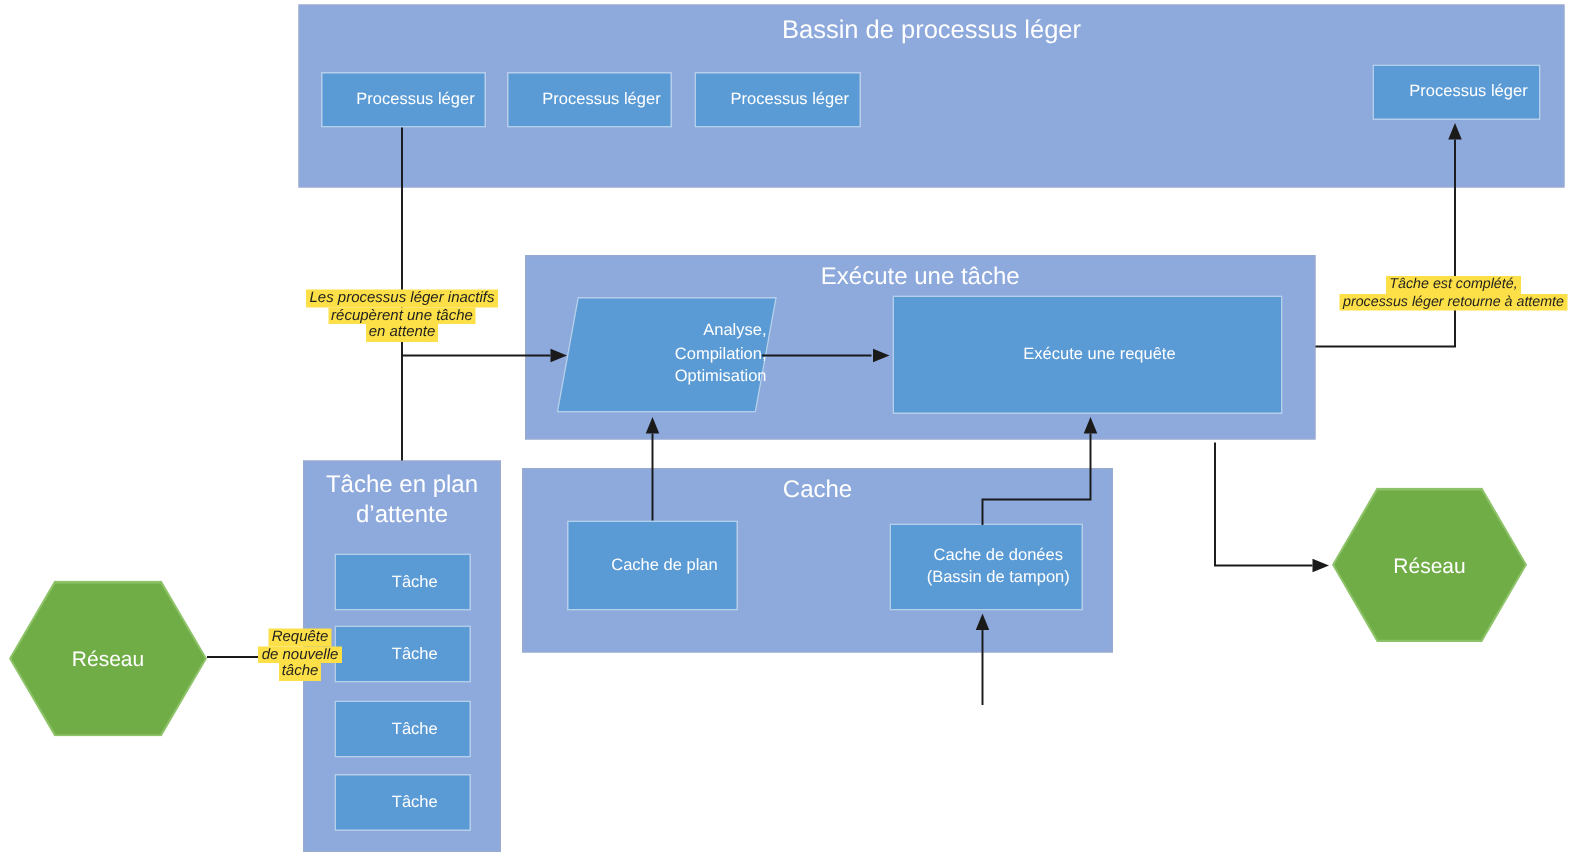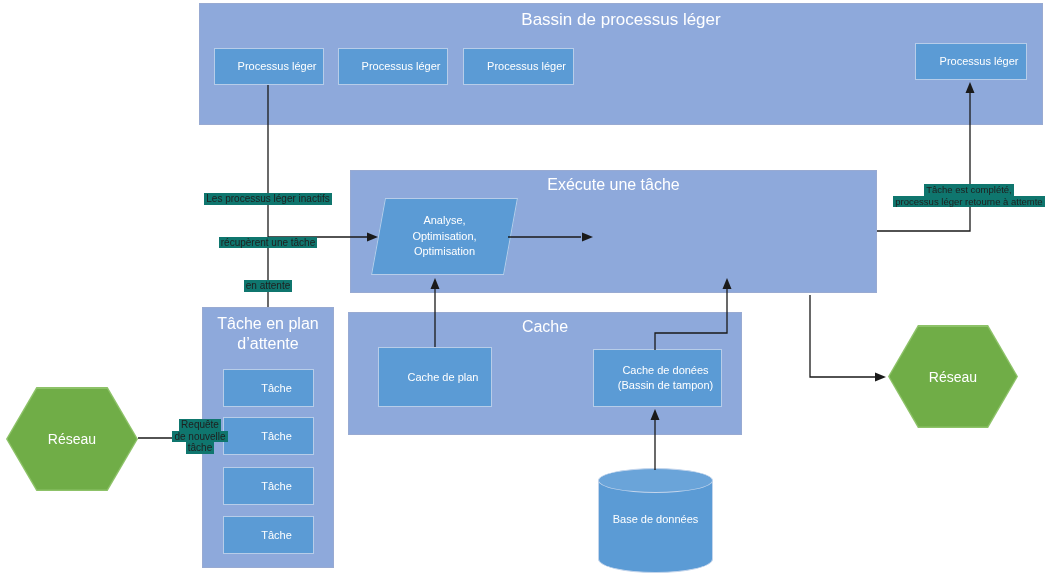--- a/index.html
+++ b/index.html
@@ -23,21 +23,21 @@
     align-items:center;justify-content:center;text-align:center;
     color:var(--shape_text);font-size:11px;line-height:1.35;padding-left:16px;
   }
   .para{
     position:absolute;left:378px;top:198px;width:133px;height:77px;
     background:var(--box_fill);border:1px solid var(--box_border);box-sizing:border-box;
     transform:skewX(-10.3deg);z-index:2;
   }
   .para-text{
     position:absolute;left:378px;top:198px;width:133px;height:77px;z-index:2;
-    display:flex;flex-direction:column;align-items:center;justify-content:center;
+    display:flex;flex-direction:column;align-items:flex-end;justify-content:center;
     color:var(--shape_text);font-size:11px;line-height:1.45;text-align:center;
   }
   .hex{
     position:absolute;z-index:2;background:var(--hexagon_border);
     clip-path:polygon(0% 50%,23% 0%,77% 0%,100% 50%,77% 100%,23% 100%);
     display:flex;align-items:center;justify-content:center;
   }
   .hex-inner{
     position:absolute;inset:1.5px;background:var(--hexagon_fill);
     clip-path:polygon(0% 50%,23% 0%,77% 0%,100% 50%,77% 100%,23% 100%);
@@ -55,21 +55,21 @@
   }
   .cyl-label{
     position:absolute;top:45px;left:0;right:0;text-align:center;
     color:var(--shape_text);font-size:11px;
   }
   svg.overlay{position:absolute;left:0;top:0;z-index:3;pointer-events:none;}
   .note{
     position:absolute;z-index:4;display:flex;flex-direction:column;align-items:center;
     color:var(--annotation_text);font-size:10px;line-height:11.5px;text-align:center;
   }
-  .note span{display:block;white-space:nowrap;background:#0f766e;padding:0 2px;}
+  .note span{display:block;white-space:nowrap;background:#fde047;padding:0 2px;font-style:italic;}
   .note.small{font-size:9.5px;}
 </style>
 </head>
 <body>
 
 <div class="canvas">
 
   <div class="container" style="left:199px;top:3px;width:844px;height:122px;">
     <div class="ctitle big">Bassin de processus léger</div>
   </div>
@@ -95,24 +95,27 @@
   <div class="box" style="left:463px;top:48px;width:111px;height:37px;">
     <span>Processus léger</span>
   </div>
   <div class="box" style="left:915px;top:43px;width:112px;height:37px;">
     <span>Processus léger</span>
   </div>
 
   <div class="para"></div>
   <div class="para-text">
     <span>Analyse,</span>
-    <span>Optimisation,</span>
+    <span>Compilation,</span>
     <span>Optimisation</span>
   </div>
 
+  <div class="box" style="left:595px;top:197px;width:260px;height:79px;">
+    <span>Exécute une requête</span>
+  </div>
 
   <div class="box" style="left:378px;top:347px;width:114px;height:60px;">
     <span>Cache de plan</span>
   </div>
   <div class="box" style="left:593px;top:349px;width:129px;height:58px;">
     <span>Cache de donées</span>
     <span>(Bassin de tampon)</span>
   </div>
 
   <div class="box" style="left:223px;top:369px;width:91px;height:38px;">
@@ -130,25 +133,20 @@
 
   <div class="hex" style="left:6px;top:387px;width:132px;height:104px;">
     <div class="hex-inner"></div>
     <span>Réseau</span>
   </div>
   <div class="hex" style="left:888px;top:325px;width:130px;height:103px;">
     <div class="hex-inner"></div>
     <span>Réseau</span>
   </div>
 
-  <div class="cylinder">
-    <div class="cyl-body"></div>
-    <div class="cyl-top"></div>
-    <div class="cyl-label">Base de données</div>
-  </div>
 
   <svg class="overlay" width="1054" height="575" viewBox="0 0 1054 575">
     <g stroke="#1a1a1a" stroke-width="1.3" fill="none">
       <path d="M268,85 V307"></path>
       <path d="M268,237 H367"></path>
       <path d="M508,237 H581"></path>
       <path d="M435,347 V289"></path>
       <path d="M655,350 V333 H727 V289"></path>
       <path d="M655,470 V420"></path>
       <path d="M877,231 H970 V93"></path>
@@ -160,21 +158,21 @@
       <polygon points="593,237 582,232.5 582,241.5"></polygon>
       <polygon points="435,278 430.5,289 439.5,289"></polygon>
       <polygon points="727,278 722.5,289 731.5,289"></polygon>
       <polygon points="655,409 650.5,420 659.5,420"></polygon>
       <polygon points="970,82 965.5,93 974.5,93"></polygon>
       <polygon points="886,377 875,372.5 875,381.5"></polygon>
       <polygon points="200,438 189,433.5 189,442.5"></polygon>
     </g>
   </svg>
 
-  <div class="note" style="left:197px;top:193px;width:142px;gap:32px;">
+  <div class="note" style="left:197px;top:193px;width:142px;">
     <span>Les processus léger inactifs</span>
     <span>récupèrent une tâche</span>
     <span>en attente</span>
   </div>
 
   <div class="note" style="left:143px;top:419px;width:50px;margin-left:32px;">
     <span>Requête</span>
     <span>de nouvelle</span>
     <span>tâche</span>
   </div>

